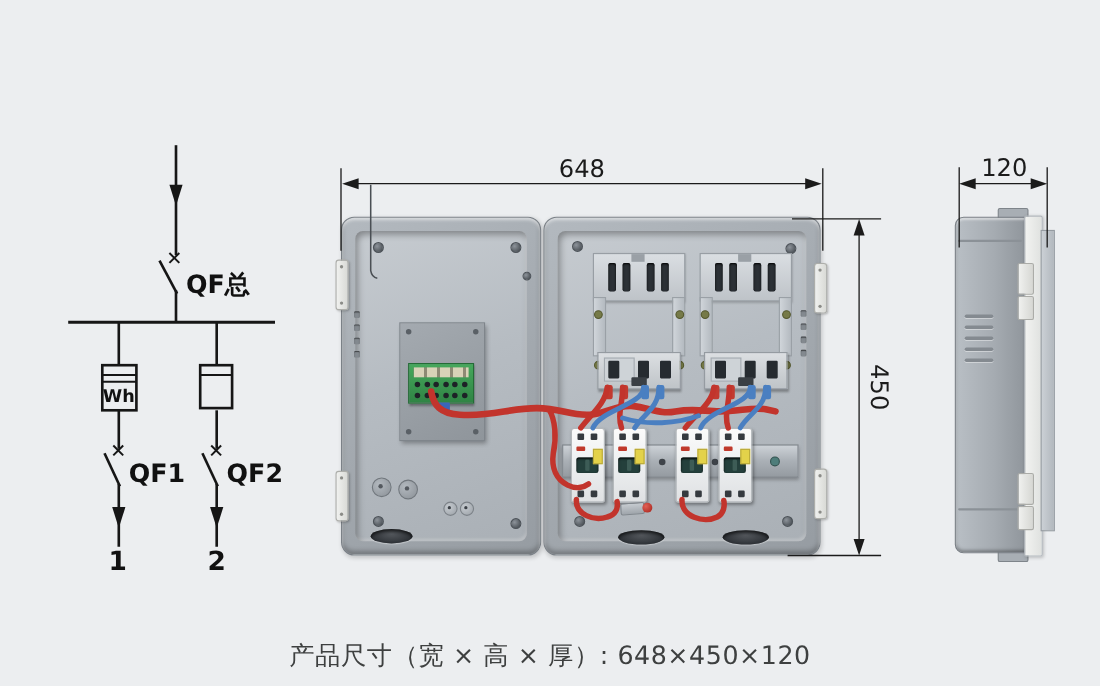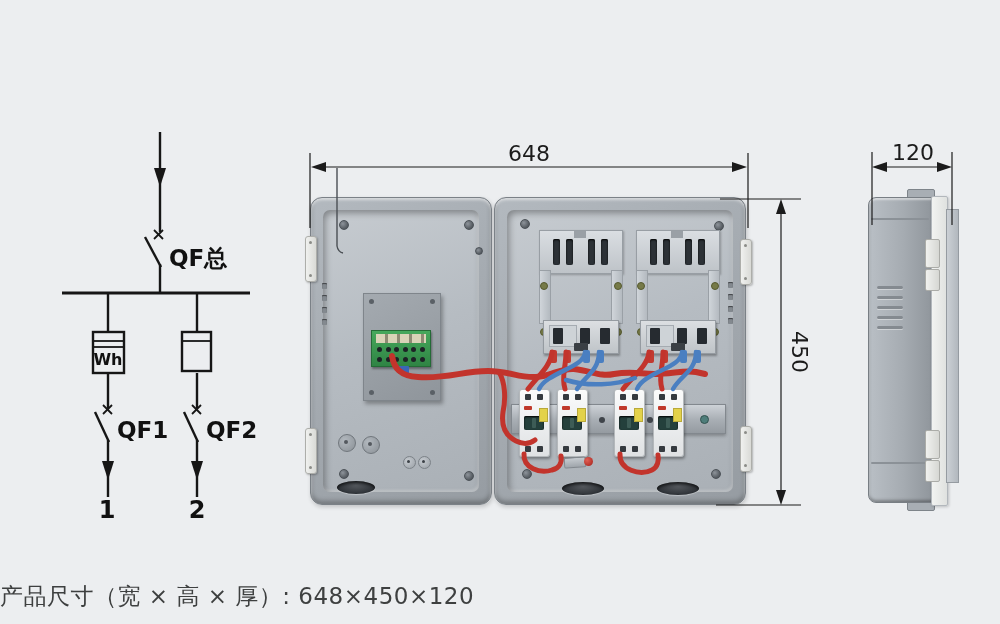--- a/index.html
+++ b/index.html
@@ -125,21 +125,21 @@
     border:1px solid #b2b7bc;box-shadow:1px 1px 3px rgba(0,0,0,.2);
   }
   .sv-face{
     position:absolute;left:946px;top:209px;width:11px;height:272px;
     background:linear-gradient(90deg,#cbd0d5,#b2b8be);
     border:1px solid #959ba1;
   }
   .sv-hinge{position:absolute;left:925px;width:13px;border-radius:2px;background:linear-gradient(90deg,#f0f1ef,#d6d7d3);border:1px solid #abaca8;}
   
   .caption{
-    position:absolute;left:0;top:581px;width:100%;text-align:left;
+    position:absolute;left:0;top:581px;width:100%;text-align:center;
     font-size:23px;font-weight:500;color:#3e4040;letter-spacing:.5px;
   }
   svg text{font-family:"DejaVu Sans","Liberation Sans",sans-serif;}
 </style>
 </head>
 <body>
 
 <div id="stage">
 
   <div class="panel" style="left:310px;width:180px;">

